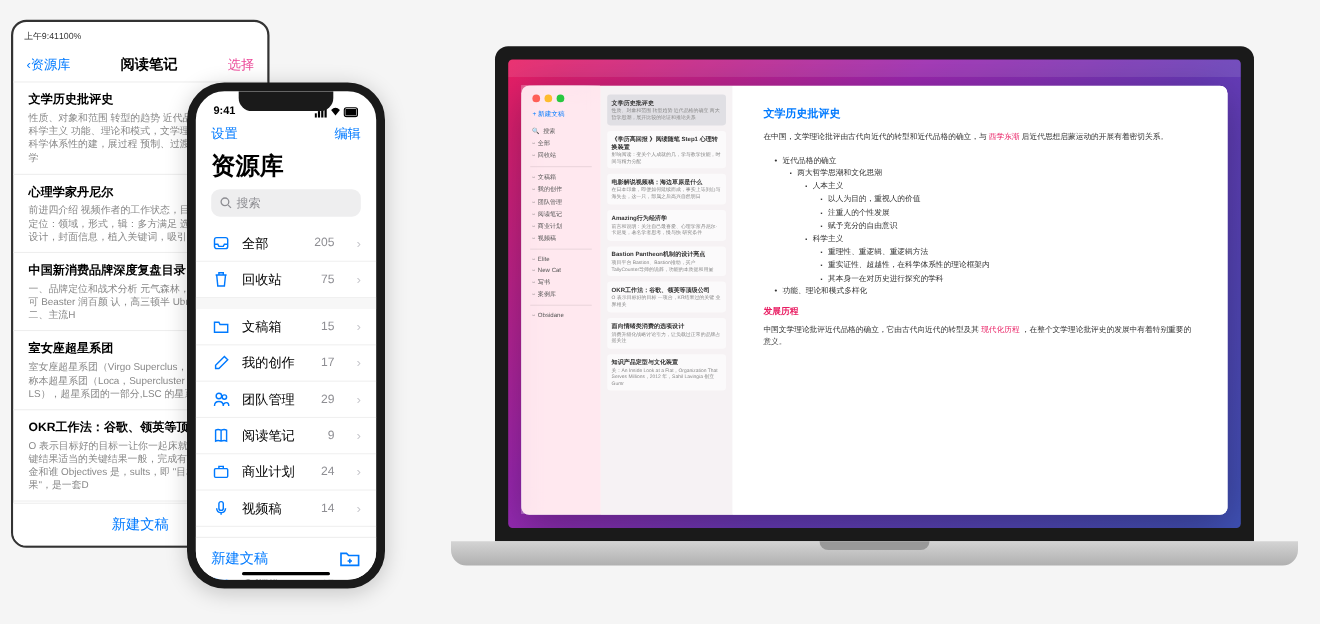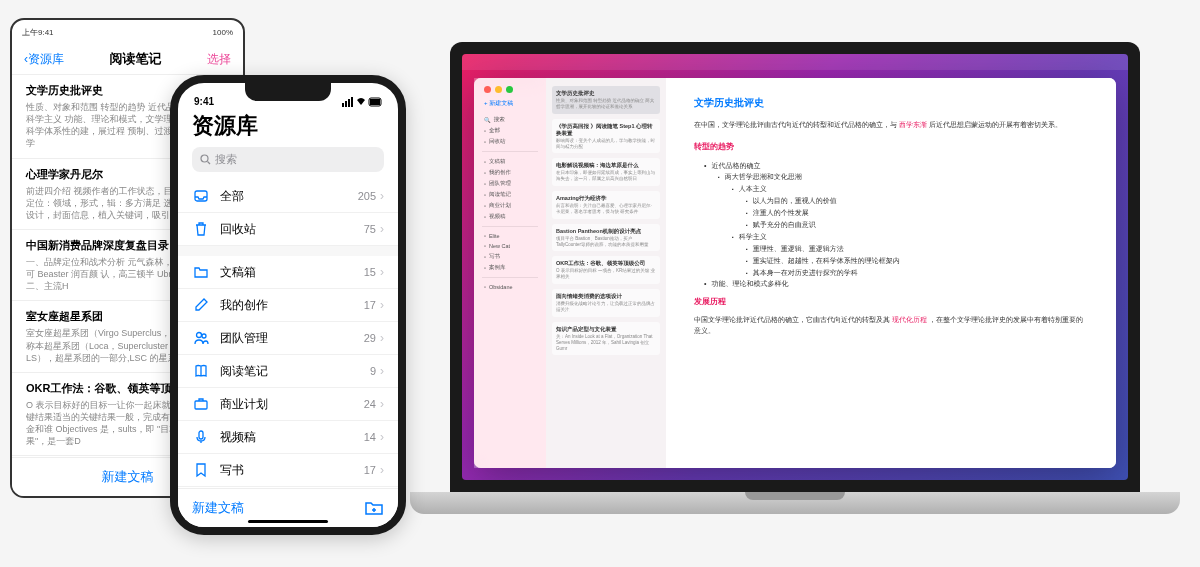--- a/index.html
+++ b/index.html
@@ -1,45 +1,45 @@
 <!DOCTYPE html>
 <html><head>
   <meta charset="utf-8">
   <style>
     * { margin: 0; padding: 0; box-sizing: border-box; }
     body { font-family: -apple-system, "Helvetica Neue", sans-serif; background: #f5f5f5; width: 1200px; height: 567px; position: relative; overflow: hidden; }
     
     
     .android-phone { position: absolute; left: 10px; top: 18px; width: 235px; height: 480px; background: #fff; border-radius: 14px; border: 2px solid #333; overflow: hidden; }
-    .android-status { height: 24px; display: flex; justify-content: space-between; align-items: center; padding: 0 10px; font-size: 8px; color: #333; }
+    .android-status { height: 24px; display: flex; align-items: center; padding: 0 10px; font-size: 8px; color: #333; }
     .android-header { display: flex; justify-content: space-between; align-items: center; padding: 6px 12px; border-bottom: 1px solid #eee; }
     .android-back { color: #007aff; font-size: 12px; display: flex; align-items: center; }
     .android-title { font-size: 13px; font-weight: 600; }
     .android-select { color: #ec4899; font-size: 12px; }
     .android-list { overflow: hidden; }
     .android-item { padding: 8px 14px; border-bottom: 1px solid #eee; }
     .android-item-title { font-size: 11px; font-weight: 600; margin-bottom: 3px; }
     .android-item-desc { font-size: 9px; color: #888; line-height: 1.35; }
     .android-footer { position: absolute; bottom: 0; left: 0; right: 0; padding: 10px; text-align: center; color: #007aff; font-size: 13px; border-top: 1px solid #eee; background: #fff; }
     
     
-    .iphone { position: absolute; left: 170px; top: 75px; width: 236px; height: 460px; background: #fff; border-radius: 34px; border: 8px solid #1a1a1a; overflow: hidden; z-index: 2; box-shadow: 0 4px 20px rgba(0,0,0,0.2); }
+    .iphone { position: absolute; left: 170px; top: 75px; width: 180px; height: 460px; background: #fff; border-radius: 34px; border: 8px solid #1a1a1a; overflow: hidden; z-index: 2; box-shadow: 0 4px 20px rgba(0,0,0,0.2); }
     .iphone-notch { position: absolute; top: 0; left: 50%; transform: translateX(-50%); width: 86px; height: 18px; background: #1a1a1a; border-radius: 0 0 12px 12px; z-index: 10; }
     .iphone-status { height: 26px; display: flex; justify-content: space-between; align-items: flex-end; padding: 0 16px 2px; font-size: 10px; font-weight: 600; }
     .iphone-header { display: flex; justify-content: space-between; padding: 4px 14px; }
     .iphone-settings { color: #007aff; font-size: 12px; }
     .iphone-edit { color: #007aff; font-size: 12px; }
     .iphone-title { font-size: 22px; font-weight: 700; padding: 2px 14px 6px; }
     .iphone-search { margin: 0 14px 8px; background: #eeeeef; border-radius: 8px; padding: 5px 8px; font-size: 11px; color: #8e8e93; display: flex; align-items: center; }
     .iphone-search-icon { margin-right: 4px; }
     .iphone-list { }
     .iphone-row { display: flex; align-items: center; padding: 7px 14px; border-bottom: 1px solid #f0f0f0; }
     .iphone-row-icon { width: 18px; height: 18px; margin-right: 10px; color: #007aff; display: flex; align-items: center; justify-content: center; }
     .iphone-row-label { flex: 1; font-size: 12px; }
-    .iphone-row-count { font-size: 11px; color: #8e8e93; margin-right: 4px; }
+    .iphone-row-count { font-size: 11px; color: #8e8e93; margin-right: 20px; }
     .iphone-row-chevron { color: #c7c7cc; font-size: 12px; }
     .iphone-spacer { height: 10px; background: #f7f7f7; }
     .iphone-footer { position: absolute; bottom: 0; left: 0; right: 0; padding: 10px 14px; display: flex; justify-content: space-between; align-items: center; border-top: 1px solid #eee; background: #fff; }
     .iphone-new { color: #007aff; font-size: 13px; }
     .iphone-folder-icon { color: #007aff; }
     .home-indicator { position: absolute; bottom: 4px; left: 50%; transform: translateX(-50%); width: 80px; height: 3px; background: #000; border-radius: 2px; }
     
     
     .macbook { position: absolute; left: 410px; top: 42px; width: 770px; }
     .macbook-screen { margin: 0 40px; height: 450px; background: #1a1a1a; border-radius: 12px 12px 0 0; padding: 12px; }
@@ -129,20 +129,24 @@
         <rect x="0" y="6" width="2" height="4" fill="#000"></rect>
           <rect x="3" y="4" width="2" height="6" fill="#000"></rect>
           <rect x="6" y="2" width="2" height="8" fill="#000"></rect>
           <rect x="9" y="0" width="2" height="10" fill="#000"></rect>
         <path d="M15 3 Q19 -1 23 3 L19 8 Z" fill="#000"></path>
         <rect x="27" y="1" width="12" height="8" rx="2" fill="none" stroke="#000"></rect>
           <rect x="28" y="2" width="10" height="6" fill="#000"></rect>
       </svg>
     </span>
   </div>
+  <div class="iphone-header">
+    <span class="iphone-settings">设置</span>
+    <span class="iphone-edit">编辑</span>
+  </div>
   <div class="iphone-title">资源库</div>
   <div class="iphone-search">
     <span class="iphone-search-icon">
       <svg width="11" height="11" viewBox="0 0 11 11">
           <circle cx="4.5" cy="4.5" r="3.5" fill="none" stroke="#8e8e93" stroke-width="1.2"></circle>
           <line x1="7.5" y1="7.5" x2="10" y2="10" stroke="#8e8e93" stroke-width="1.2"></line>
         </svg>
     </span>
     <span>搜索</span>
   </div>
@@ -377,21 +381,20 @@
               <div class="mac-card-title">知识产品定型与文化装置</div>
               <div class="mac-card-desc">关：An Inside Look at a Flat，Organization That Serves Millions，2012 年，Sahil Lavingia 创立 Gumr</div>
             </div>
         </div>
 
         <div class="mac-content">
           <div class="mac-h1">文学历史批评史</div>
           <div class="mac-p">
             <span>在中国，文学理论批评由古代向近代的转型和近代品格的确立，与 </span><span class="mac-link">西学东渐</span><span> 后近代思想启蒙运动的开展有着密切关系。</span>
           </div>
-          <div class="mac-h2">转型的趋势</div>
           <ul class="mac-ul">
             <li><span>近代品格的确立</span>
               <ul class="mac-ul">
                 <li><span>两大哲学思潮和文化思潮</span>
                   <ul class="mac-ul">
                     <li><span>人本主义</span>
                       <ul class="mac-ul">
                         <li>以人为目的，重视人的价值</li>
                         <li>注重人的个性发展</li>
                         <li>赋予充分的自由意识</li>

